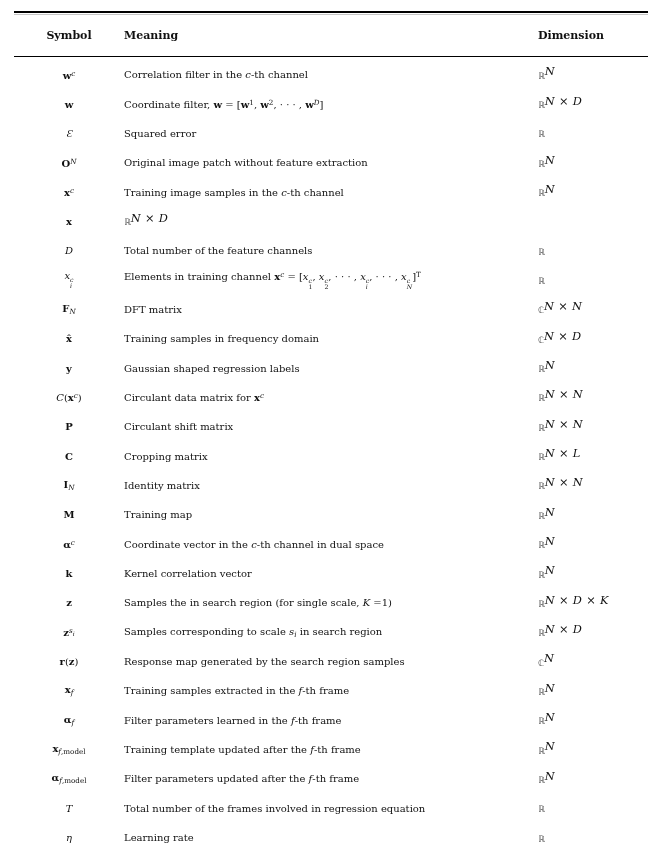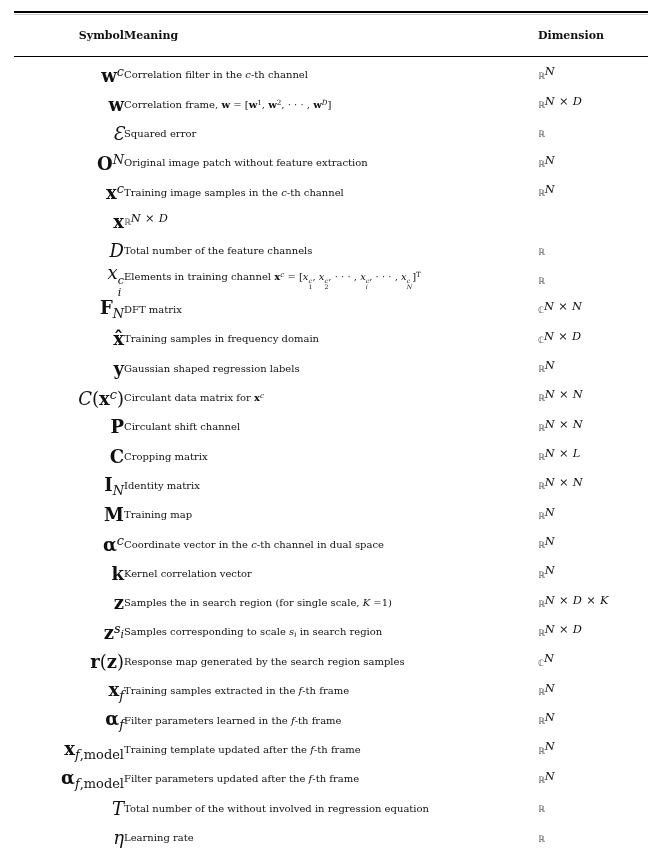--- a/index.html
+++ b/index.html
@@ -7,24 +7,24 @@
     width:654px;height:852px;overflow:hidden;
     color:#111;
     font-family:"DejaVu Serif","Liberation Serif",serif;
   }
   .page{padding:0 6px 0 14px;}
   .rule-top{margin-top:11px;border-top:2px solid #000;border-bottom:1px solid #c6c6c6;height:1px;}
   .hdr{display:flex;align-items:center;height:41px;font-weight:bold;font-size:11px;}
   .rule-mid{border-top:1.5px solid #000;}
   .tbody{padding-top:3px;}
   .trow{display:flex;align-items:center;height:29.35px;}
-  .c-sym{width:110px;text-align:right;}
+  .c-sym{width:110px;text-align:center;}
   .c-mean{flex:1;text-align:left;}
   .c-dim{width:110px;text-align:left;}
-  .sym{font-size:18px;}
+  .sym{font-size:10px;}
   .mean{font-size:10px;}
   .dim{font-size:12px;}
   .b{font-weight:bold;}
   .i{font-style:italic;}
   .cal{font-style:italic;}
   .sup{font-size:0.72em;vertical-align:0.45em;}
   .sub{font-size:0.72em;vertical-align:-0.3em;}
   .ssub{font-size:0.6em;vertical-align:0.12em;}
   .bb{
     font-size:0.72em;color:#555;
@@ -48,21 +48,21 @@
   </div>
   <div class="rule-mid"></div>
   <div class="tbody">
       <div class="trow">
         <div class="c-sym sym"><span class="b">w</span><span class="sup i">c</span></div>
         <div class="c-mean mean"><span>Correlation filter in the </span><span class="i">c</span><span>-th channel</span></div>
         <div class="c-dim dim"><span class="bb">ℝ</span><span class="exp"><span class="i">N</span></span></div>
       </div>
       <div class="trow">
         <div class="c-sym sym"><span class="b">w</span></div>
-        <div class="c-mean mean"><span>Correlation frame, </span><span class="b">w</span><span> = [</span><span class="b">w</span><span class="sup">1</span><span>, </span><span class="b">w</span><span class="sup">2</span><span>, · · · , </span><span class="b">w</span><span class="sup i">D</span><span>]</span></div>
+        <div class="c-mean mean"><span>Coordinate filter, </span><span class="b">w</span><span> = [</span><span class="b">w</span><span class="sup">1</span><span>, </span><span class="b">w</span><span class="sup">2</span><span>, · · · , </span><span class="b">w</span><span class="sup i">D</span><span>]</span></div>
         <div class="c-dim dim"><span class="bb">ℝ</span><span class="exp"><span class="i">N</span><span> × </span><span class="i">D</span></span></div>
       </div>
       <div class="trow">
         <div class="c-sym sym"><span class="cal">Ɛ</span></div>
         <div class="c-mean mean"><span>Squared error</span></div>
         <div class="c-dim dim"><span class="bb">ℝ</span></div>
       </div>
       <div class="trow">
         <div class="c-sym sym"><span class="b">O</span><span class="sup i">N</span></div>
         <div class="c-mean mean"><span>Original image patch without feature extraction</span></div>
@@ -117,21 +117,21 @@
         <div class="c-mean mean"><span>Gaussian shaped regression labels</span></div>
         <div class="c-dim dim"><span class="bb">ℝ</span><span class="exp"><span class="i">N</span></span></div>
       </div>
       <div class="trow">
         <div class="c-sym sym"><span class="cal">C</span><span>(</span><span class="b">x</span><span class="sup i">c</span><span>)</span></div>
         <div class="c-mean mean"><span>Circulant data matrix for </span><span class="b">x</span><span class="sup i">c</span></div>
         <div class="c-dim dim"><span class="bb">ℝ</span><span class="exp"><span class="i">N</span><span> × </span><span class="i">N</span></span></div>
       </div>
       <div class="trow">
         <div class="c-sym sym"><span class="b">P</span></div>
-        <div class="c-mean mean"><span>Circulant shift channel</span></div>
+        <div class="c-mean mean"><span>Circulant shift matrix</span></div>
         <div class="c-dim dim"><span class="bb">ℝ</span><span class="exp"><span class="i">N</span><span> × </span><span class="i">N</span></span></div>
       </div>
       <div class="trow">
         <div class="c-sym sym"><span class="b">C</span></div>
         <div class="c-mean mean"><span>Cropping matrix</span></div>
         <div class="c-dim dim"><span class="bb">ℝ</span><span class="exp"><span class="i">N</span><span> × </span><span class="i">L</span></span></div>
       </div>
       <div class="trow">
         <div class="c-sym sym"><span class="b">I</span><span class="sub i">N</span></div>
         <div class="c-mean mean"><span>Identity matrix</span></div>
@@ -182,21 +182,21 @@
         <div class="c-mean mean"><span>Training template updated after the </span><span class="i">f</span><span>-th frame</span></div>
         <div class="c-dim dim"><span class="bb">ℝ</span><span class="exp"><span class="i">N</span></span></div>
       </div>
       <div class="trow">
         <div class="c-sym sym"><span class="b">α</span><span class="sub"><span class="i">f</span><span>,model</span></span></div>
         <div class="c-mean mean"><span>Filter parameters updated after the </span><span class="i">f</span><span>-th frame</span></div>
         <div class="c-dim dim"><span class="bb">ℝ</span><span class="exp"><span class="i">N</span></span></div>
       </div>
       <div class="trow">
         <div class="c-sym sym"><span class="i">T</span></div>
-        <div class="c-mean mean"><span>Total number of the without involved in regression equation</span></div>
+        <div class="c-mean mean"><span>Total number of the frames involved in regression equation</span></div>
         <div class="c-dim dim"><span class="bb">ℝ</span></div>
       </div>
       <div class="trow">
         <div class="c-sym sym"><span class="i">η</span></div>
         <div class="c-mean mean"><span>Learning rate</span></div>
         <div class="c-dim dim"><span class="bb">ℝ</span></div>
       </div>
     </div>
 </div>
 

